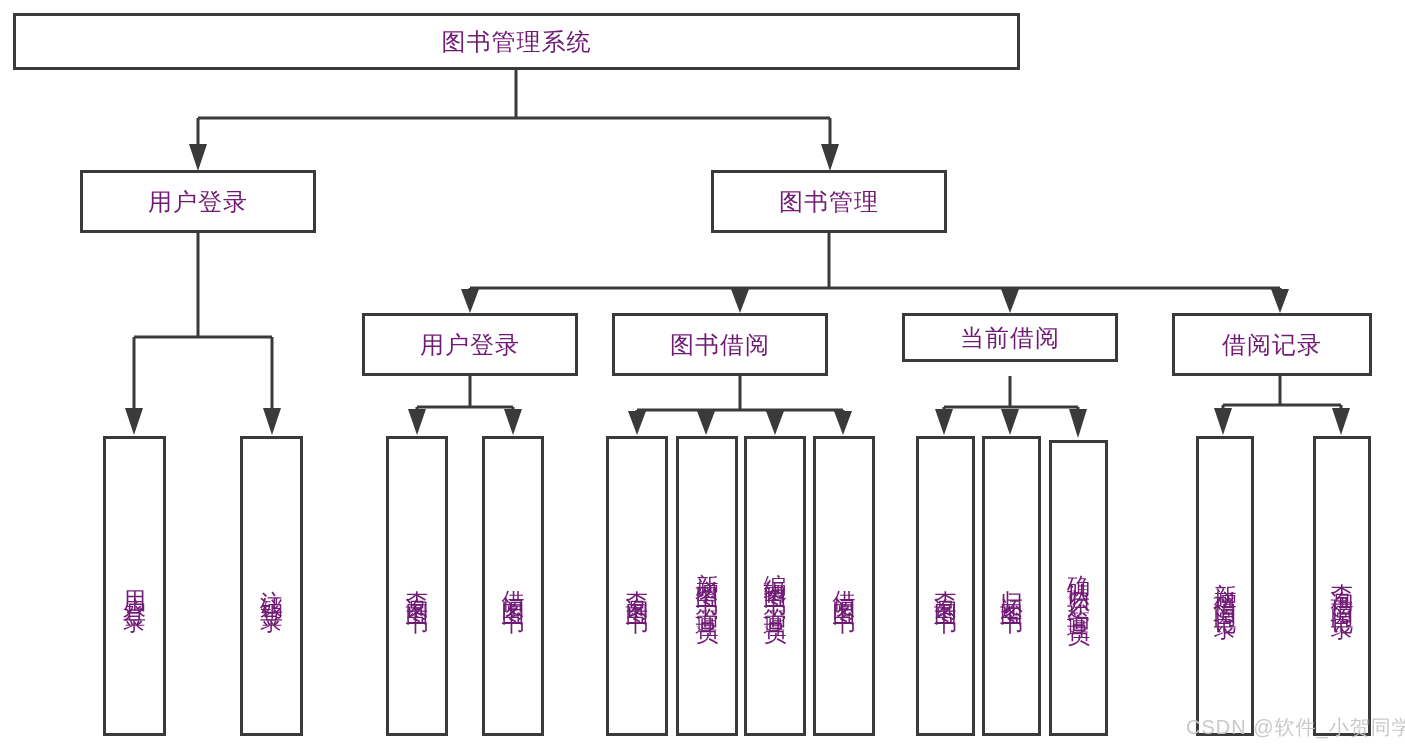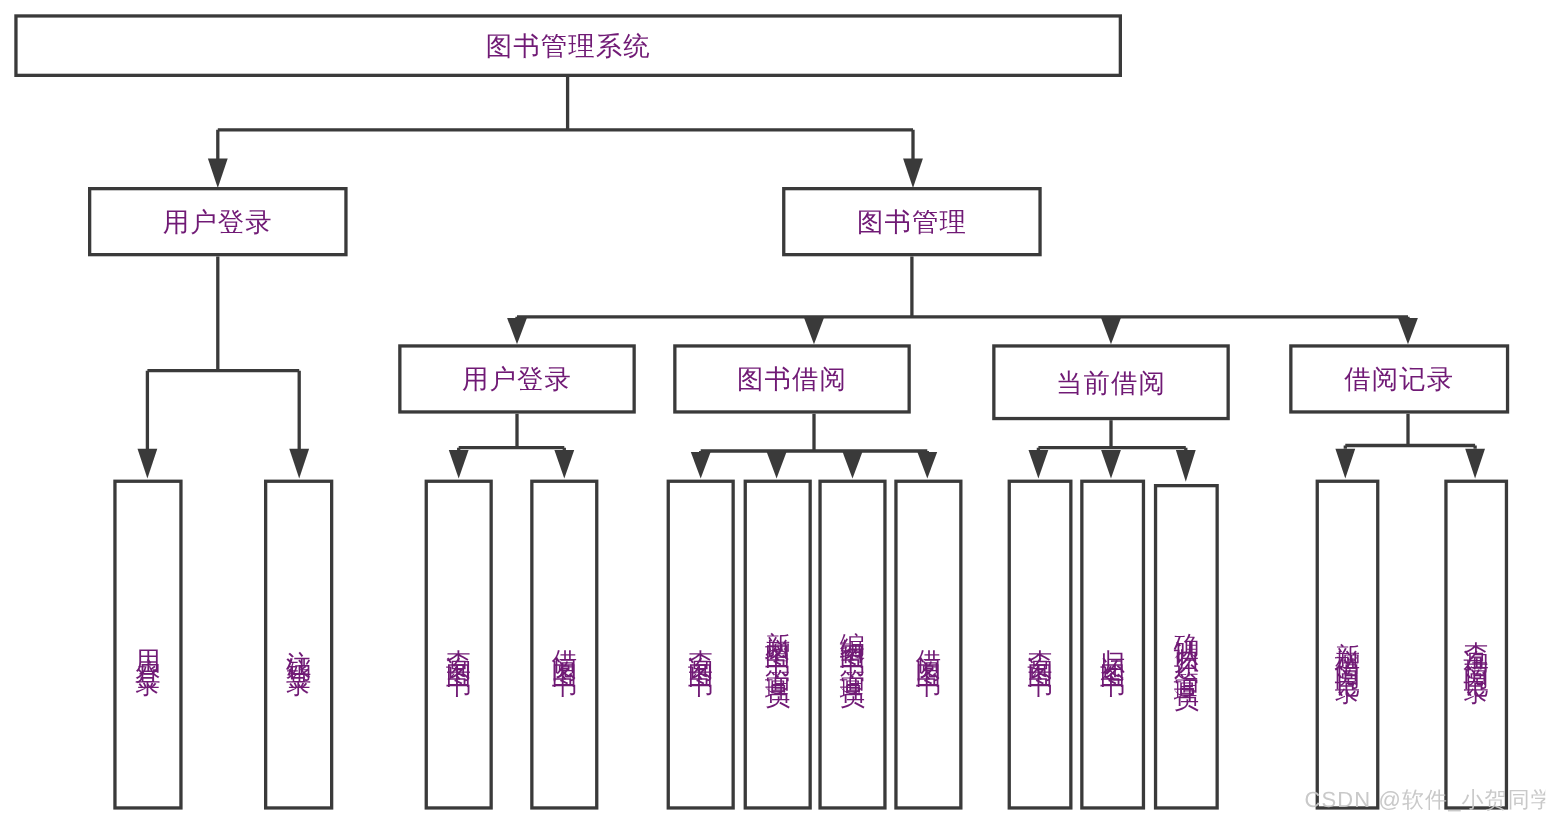--- a/index.html
+++ b/index.html
@@ -112,21 +112,21 @@
   <div class="box hbox" style="left:711px; top:170px; width:236px; height:63px;">
     <span>图书管理</span>
   </div>
 
   <div class="box hbox" style="left:362px; top:313px; width:216px; height:63px;">
     <span>用户登录</span>
   </div>
   <div class="box hbox" style="left:612px; top:313px; width:216px; height:63px;">
     <span>图书借阅</span>
   </div>
-  <div class="box hbox" style="left:902px; top:313px; width:216px; height:69px;">
+  <div class="box hbox" style="left:902px; top:313px; width:216px; height:49px;">
     <span>当前借阅</span>
   </div>
   <div class="box hbox" style="left:1172px; top:313px; width:200px; height:63px;">
     <span>借阅记录</span>
   </div>
 
   <div class="box vbox" style="left:103px; top:436px; width:63px; height:300px;">
     <span>用户登录</span>
   </div>
   <div class="box vbox" style="left:240px; top:436px; width:63px; height:300px;">

